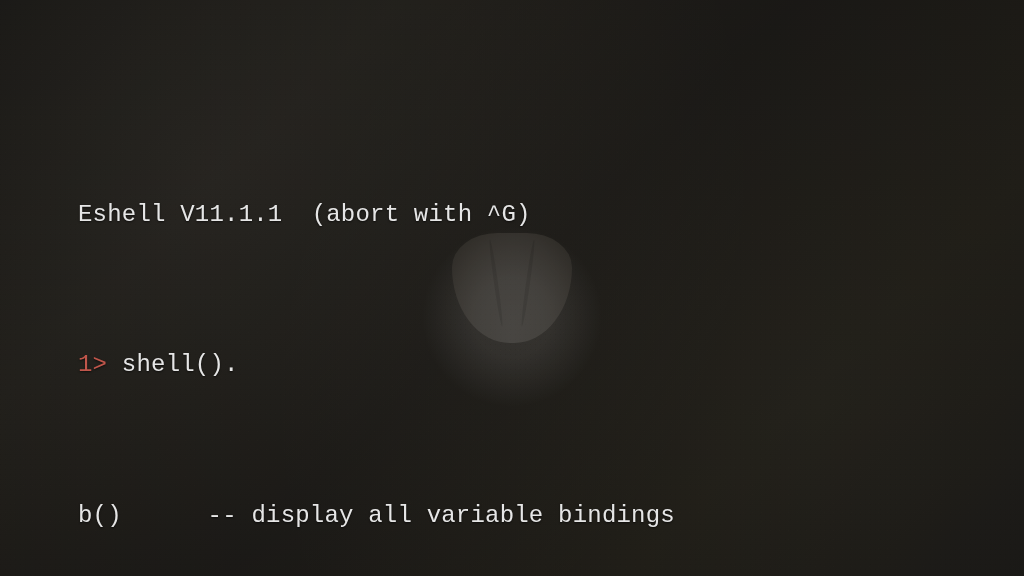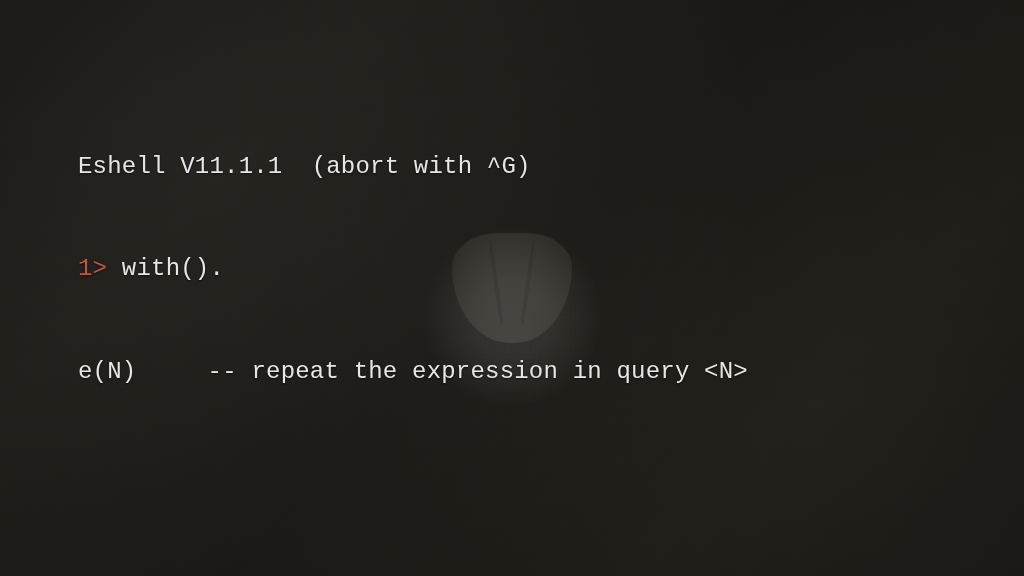--- a/index.html
+++ b/index.html
@@ -90,40 +90,42 @@
     line-height: 1.42;
     letter-spacing: 0.2px;
     white-space: pre;
     text-shadow: 0 1px 2px rgba(0,0,0,0.6);
   }
   .prompt-num {
     color: #c0564b;
   }
   .row {
     display: block;
+    margin-top: 48px;
   }
   .cmd-col {
     display: inline-block;
     width: 9ch;
   }
 </style>
 </head>
 <body>
 
 <div class="bg"></div>
 <div class="noise"></div>
 <div class="shell">
   <div class="shell-inner">
       <div class="seashell"></div>
     </div>
 </div>
 <div class="overlay-dark"></div>
 
 <div class="terminal">
   <span class="row">Eshell V11.1.1  (abort with ^G)</span>
-  <span class="row"><span class="prompt-num">1&gt;</span><span> with().</span></span>
+  <span class="row"><span class="prompt-num">1&gt;</span><span> shell().</span></span>
+  <span class="row"><span class="cmd-col">b()</span><span>-- </span><span>display all variable bindings</span></span>
   <span class="row"><span class="cmd-col">e(N)</span><span>-- </span><span>repeat the expression in query &lt;N&gt;</span></span>
   
   
   
   
   
 </div>
 
 </body></html>

